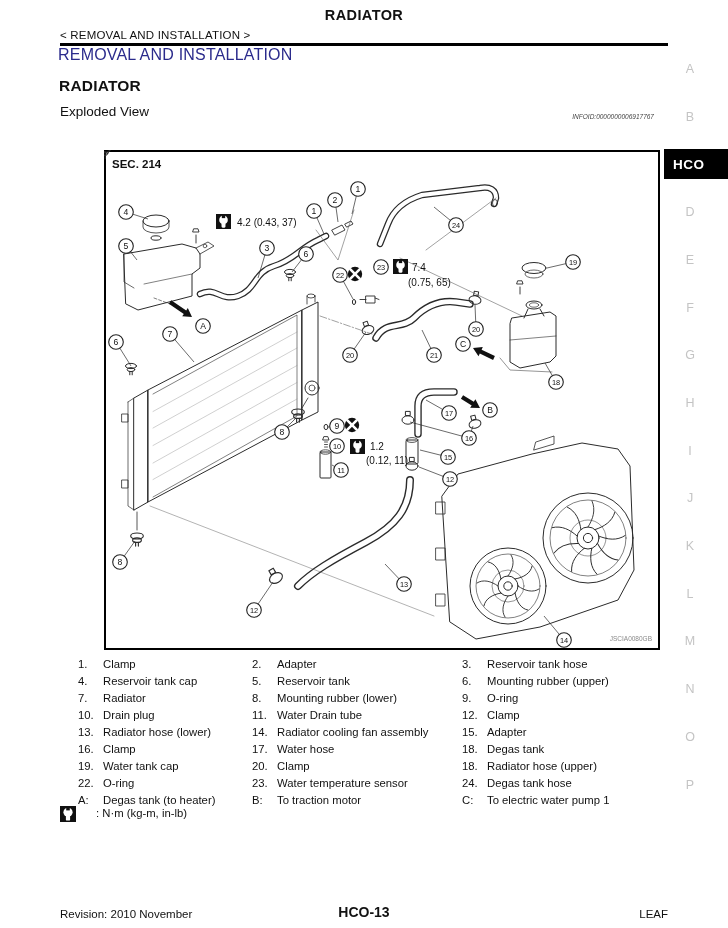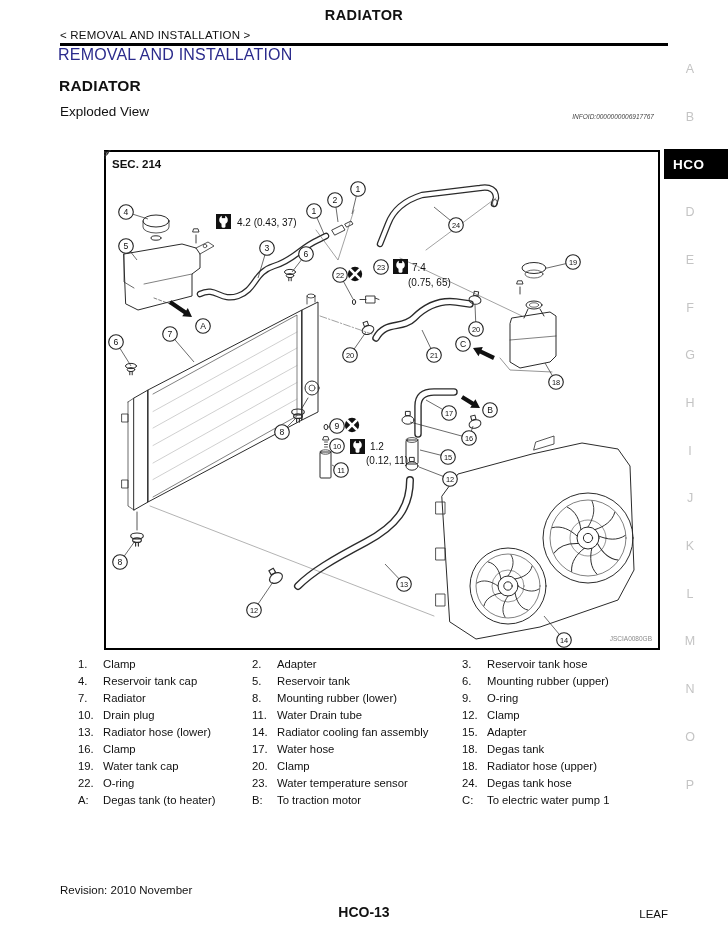--- a/index.html
+++ b/index.html
@@ -18,21 +18,21 @@
            font-size:13.5px;font-weight:bold;padding:8px 0 0 9px;letter-spacing:.5px}
   .diagram-wrap{position:absolute;top:150px;left:104px;width:500px;height:500px}
   .parts-list{position:absolute;top:658px;left:78px;width:596px;display:grid;
               grid-template-columns:25px 149px 25px 185px 25px auto;row-gap:3.5px;
               font-size:11.3px;line-height:1.2}
   .parts-list span{display:block}
   .legend{position:absolute;top:806px;left:60px}
   .legend-row{display:flex;align-items:flex-start;margin-bottom:8px}
   .legend-icon{width:16px;height:16px;flex:0 0 16px}
   .legend-text{margin-left:20px;font-size:11.3px;line-height:1.3}
-  .footer-revision{position:absolute;top:884px;left:60px;font-size:11.5px}
+  .footer-revision{position:absolute;top:908px;left:60px;font-size:11.5px}
   .footer-page{position:absolute;top:904px;left:0;width:100%;text-align:center;font-size:14px;font-weight:bold}
   .footer-model{position:absolute;top:908px;right:60px;font-size:11.5px}
 </style>
 </head>
 <body>
 
 <svg width="0" height="0" style="position:absolute" aria-hidden="true">
   <defs>
     <symbol id="torque-sym" viewBox="0 0 16 16">
       <rect width="16" height="16" fill="#111"></rect>
@@ -424,17 +424,25 @@
     <span>Degas tank hose</span>
     <span>A:</span>
     <span>Degas tank (to heater)</span>
     <span>B:</span>
     <span>To traction motor</span>
     <span>C:</span>
     <span>To electric water pump 1</span>
   </div>
 
 <div class="legend">
+    <div class="legend-row">
+      <svg class="legend-icon" viewBox="0 0 16 16">
+        <use href="#torque-sym"></use>
+      </svg>
+      <div class="legend-text">
+        <div>: N·m (kg-m, in-lb)</div>
+      </div>
+    </div>
   </div>
 
 <div class="footer-revision">Revision: 2010 November</div>
 <div class="footer-page">HCO-13</div>
 <div class="footer-model">LEAF</div>
 
 </body></html>

